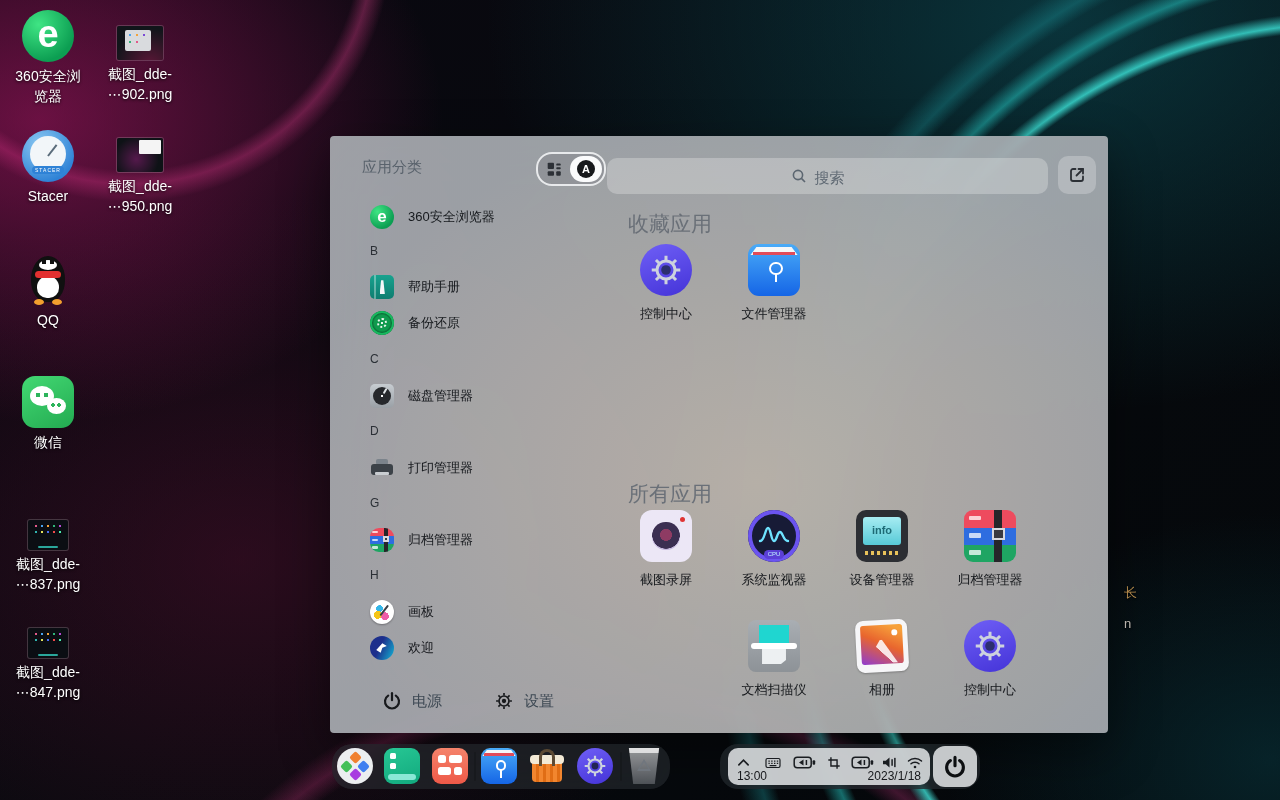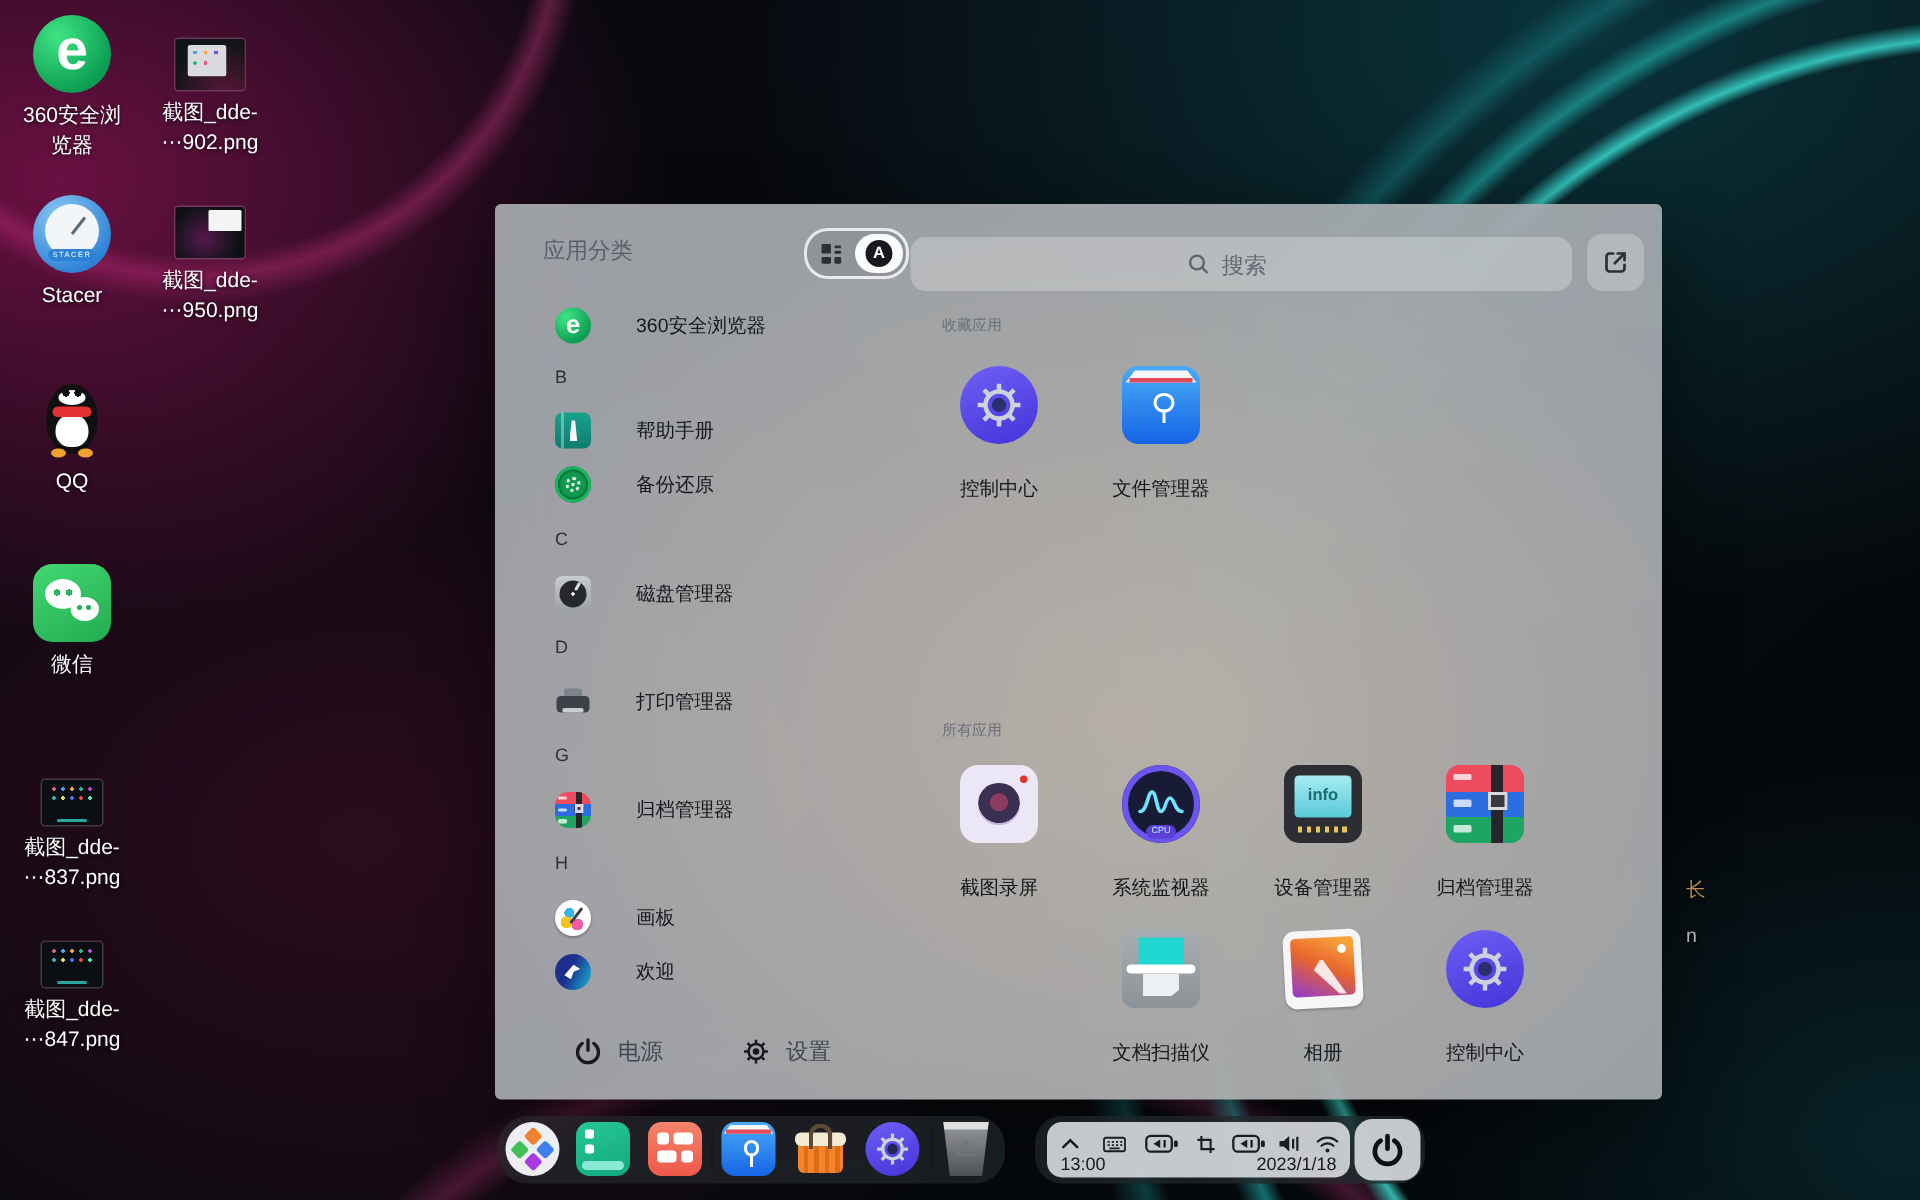--- a/index.html
+++ b/index.html
@@ -82,46 +82,46 @@
       radial-gradient(circle 1.2px at 22px 9px,#ef4a4a 98%,transparent),
       radial-gradient(circle 1.2px at 28px 9px,#4aefb0 98%,transparent);}
   .thdots::after{content:"";position:absolute;left:10px;right:10px;bottom:2px;height:2px;border-radius:1px;background:#2aa79b;}
   
   .frag{position:absolute;font-size:13px;text-shadow:0 1px 2px #000;}
   
   .panel{position:absolute;left:330px;top:136px;width:778px;height:597px;border-radius:4px;
     background:radial-gradient(ellipse at 55% 58%,rgba(197,188,179,.92),rgba(172,176,181,.9) 75%);
     backdrop-filter:blur(40px) saturate(1.1);box-shadow:0 18px 50px rgba(0,0,0,.45);}
   .p-title{position:absolute;left:32px;top:22px;font-size:15px;color:#59626c;}
-  .sec-title{position:absolute;font-size:10px;color:#6a7078;}
+  .sec-title{position:absolute;font-size:21px;color:#6a7078;}
   
   .toggle{position:absolute;left:206px;top:16px;width:66px;height:30px;border-radius:16px;
     background:rgba(130,134,140,.45);border:2px solid rgba(248,249,250,.85);display:flex;align-items:center;}
   .tg-left{width:32px;height:26px;display:flex;align-items:center;justify-content:center;}
   .tg-right{width:32px;height:26px;border-radius:13px;background:#fafbfc;display:flex;align-items:center;justify-content:center;}
   .tg-a{width:18px;height:18px;border-radius:50%;background:#17191c;color:#fff;font-size:11px;font-weight:bold;
         display:flex;align-items:center;justify-content:center;}
   .tg-a::after{content:"A";}
   
   .search{position:absolute;left:277px;top:22px;width:441px;height:36px;border-radius:10px;
           background:rgba(255,255,255,.26);}
   .search input{position:absolute;inset:0;width:100%;height:100%;border:0;background:transparent;outline:none;
     text-align:center;font-size:15px;color:#2c3238;font-family:inherit;}
   .search input::placeholder{color:#606a74;}
   .search svg{position:absolute;left:calc(50% - 37px);top:10px;}
   .expand{position:absolute;left:728px;top:20px;width:38px;height:38px;border-radius:10px;
           background:rgba(255,255,255,.24);display:flex;align-items:center;justify-content:center;}
   
-  .lrow{position:absolute;left:40px;height:24px;display:flex;align-items:center;gap:30px;cursor:default;}
+  .lrow{position:absolute;left:40px;height:24px;display:flex;align-items:center;gap:14px;cursor:default;}
   .lrow .llabel{font-size:13px;color:#16191d;}
   .letter{position:absolute;left:40px;height:16px;font-size:12px;color:#2b3036;}
   
   .gitem{position:absolute;width:96px;height:100px;text-align:center;padding-top:6px;border-radius:10px;cursor:default;}
   .gitem.sel{background:rgba(0,0,0,.08);}
-  .gitem .glabel{margin-top:21px;font-size:13px;color:#15181c;}
+  .gitem .glabel{margin-top:9px;font-size:13px;color:#15181c;}
   .gitem .dart{margin:0 auto;}
   
   .action{position:absolute;top:552px;height:26px;display:flex;align-items:center;gap:10px;}
   .action .alabel{font-size:15px;color:#3e4954;}
   
   .ictl{border-radius:50%;background:linear-gradient(160deg,#6f5ff6,#4433d8);display:flex;align-items:center;justify-content:center;}
   .ifm{border-radius:11px;background:linear-gradient(180deg,#49abf8,#1565e6);}
   .ifm .roof{position:absolute;left:4%;right:4%;top:5%;height:17%;background:#f5f7f9;
              clip-path:polygon(0 100%,14% 0,86% 0,100% 100%);}
   .ifm .roof::after{content:"";position:absolute;left:6%;right:6%;bottom:0;height:3px;background:#e14b5a;}
@@ -212,21 +212,21 @@
     background:repeating-linear-gradient(90deg,#f2862f 0 4px,#e06d15 4px 7px);}
   .dstore .bagtop{position:absolute;left:1px;right:1px;top:7px;height:9px;background:#f3ead6;border-radius:4px;}
   .dstore .handle{position:absolute;left:10px;right:10px;top:1px;height:14px;border:3px solid #5d4a33;
     border-bottom:none;border-radius:9px 9px 0 0;}
   .dtrash{background:linear-gradient(rgba(255,255,255,.55),rgba(196,202,210,.3));
     clip-path:polygon(8% 0,92% 0,80% 100%,20% 100%);border-radius:3px;}
   .dtrash::before{content:"";position:absolute;left:0;right:0;top:0;height:5px;background:rgba(255,255,255,.7);}
   .dtrash::after{content:"";position:absolute;left:11px;top:11px;width:14px;height:12px;
     background:#70767e;clip-path:polygon(50% 0,100% 100%,0 100%,50% 0,50% 28%,18% 82%,82% 82%,50% 28%);}
   
-  .tray{position:absolute;left:690px;top:744px;width:260px;height:45px;border-radius:18px;
+  .tray{position:absolute;left:720px;top:744px;width:260px;height:45px;border-radius:18px;
         background:rgba(38,43,49,.62);backdrop-filter:blur(18px);}
   .tray-core{position:absolute;left:8px;top:4px;width:202px;height:37px;border-radius:10px;
              background:rgba(228,230,233,.85);}
   .ticon{position:absolute;top:7px;width:18px;height:15px;display:flex;align-items:center;justify-content:center;cursor:pointer;}
   .tclock{position:absolute;left:9px;bottom:2px;font-size:12px;color:#16181b;}
   .tdate{position:absolute;right:9px;bottom:2px;font-size:12px;color:#16181b;}
   .tpower{position:absolute;right:3px;top:2px;width:44px;height:41px;border-radius:12px;
           background:rgba(228,230,233,.85);display:flex;align-items:center;justify-content:center;cursor:pointer;}
 </style>
 </head>

